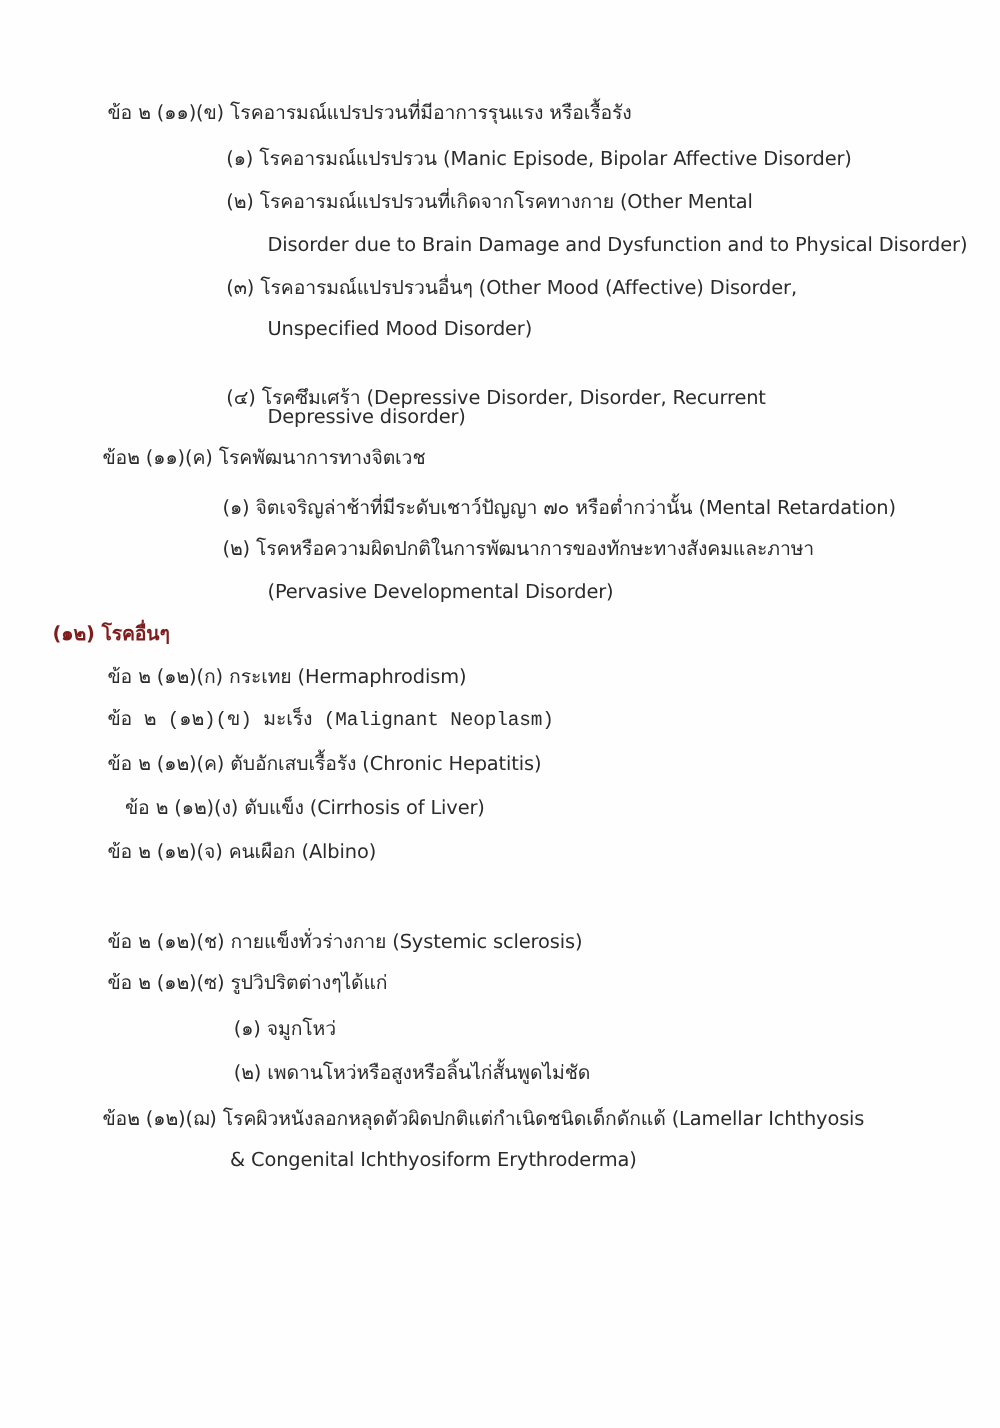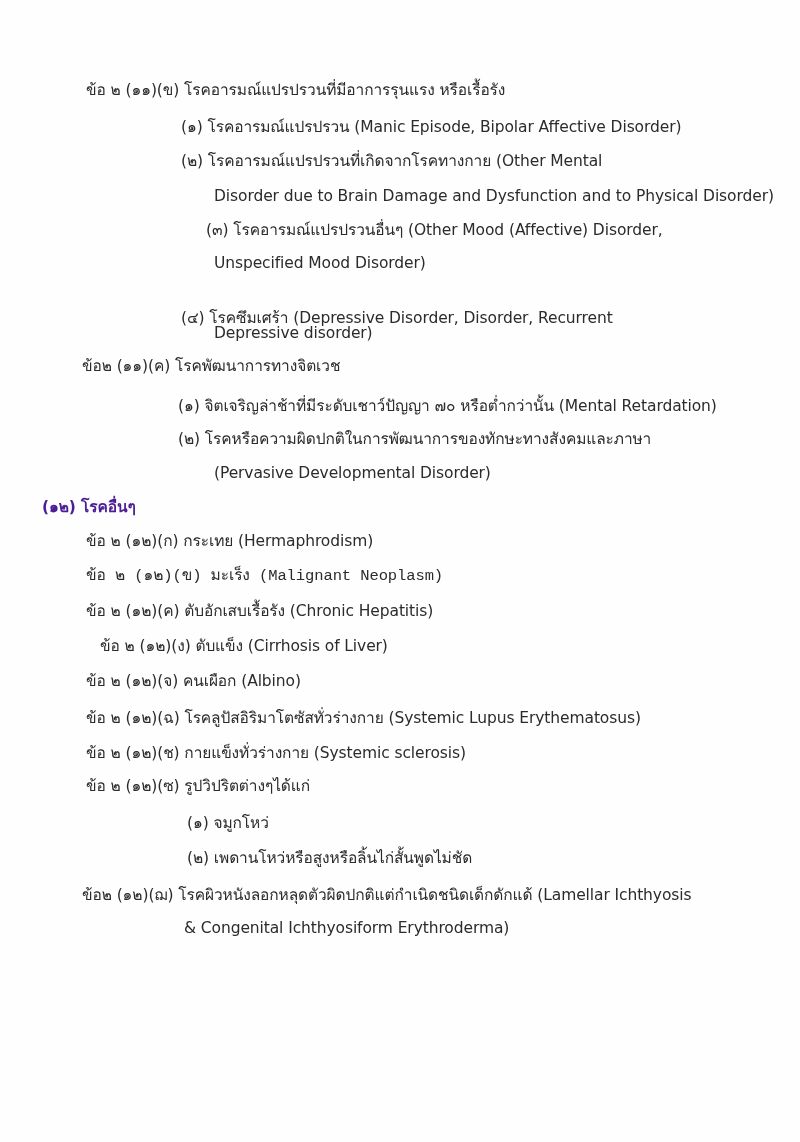--- a/index.html
+++ b/index.html
@@ -25,47 +25,46 @@
     }
     .line {
       position: absolute;
       white-space: nowrap;
       font-size: 15.5px;
       line-height: 22px;
       letter-spacing: -0.1px;
     }
     .bold {
       font-weight: bold;
-      color: #4c1d95;
+      color: #7f1d1d;
     }
   </style>
 </head>
 <body>
 
 <div class="page">
   <div class="line" style="left:86px; top:79px;">ข้อ ๒ (๑๑)(ข) โรคอารมณ์แปรปรวนที่มีอาการรุนแรง หรือเรื้อรัง</div>
   <div class="line" style="left:181px; top:116px;">(๑) โรคอารมณ์แปรปรวน (Manic Episode, Bipolar Affective Disorder)</div>
   <div class="line" style="left:181px; top:150px;">(๒) โรคอารมณ์แปรปรวนที่เกิดจากโรคทางกาย (Other Mental</div>
   <div class="line" style="left:214px; top:185px;">Disorder due to Brain  Damage and Dysfunction and to Physical Disorder)</div>
-  <div class="line" style="left:181px; top:219px;margin-left:25px;">(๓) โรคอารมณ์แปรปรวนอื่นๆ (Other Mood (Affective) Disorder,</div>
+  <div class="line" style="left:181px; top:219px;">(๓) โรคอารมณ์แปรปรวนอื่นๆ (Other Mood (Affective) Disorder,</div>
   <div class="line" style="left:214px; top:252px;">Unspecified Mood Disorder)</div>
   <div class="line" style="left:181px; top:289px;margin-top:18px;">(๔) โรคซึมเศร้า (Depressive Disorder, Disorder, Recurrent</div>
   <div class="line" style="left:214px; top:322px;">Depressive disorder)</div>
 
   <div class="line" style="left:82px; top:355px;">ข้อ๒ (๑๑)(ค) โรคพัฒนาการทางจิตเวช</div>
   <div class="line" style="left:178px; top:395px;">(๑)  จิตเจริญล่าช้าที่มีระดับเชาว์ปัญญา ๗๐ หรือต่ำกว่านั้น (Mental Retardation)</div>
   <div class="line" style="left:178px; top:428px;">(๒)  โรคหรือความผิดปกติในการพัฒนาการของทักษะทางสังคมและภาษา</div>
   <div class="line" style="left:214px; top:462px;">(Pervasive Developmental Disorder)</div>
 
   <div class="line bold" style="left:42px; top:496px;">(๑๒) โรคอื่นๆ</div>
   <div class="line" style="left:86px; top:530px;">ข้อ ๒ (๑๒)(ก) กระเทย (Hermaphrodism)</div>
   <div class="line" style="left:86px; top:565px;font-family:Liberation Mono, monospace;">ข้อ ๒ (๑๒)(ข) มะเร็ง (Malignant Neoplasm)</div>
   <div class="line" style="left:86px; top:600px;">ข้อ ๒ (๑๒)(ค) ตับอักเสบเรื้อรัง (Chronic Hepatitis)</div>
   <div class="line" style="left:100px; top:635px;">ข้อ ๒ (๑๒)(ง) ตับแข็ง (Cirrhosis of Liver)</div>
   <div class="line" style="left:86px; top:670px;">ข้อ ๒ (๑๒)(จ) คนเผือก (Albino)</div>
-  <div class="line" style="left:86px; top:707px;">ข้อ ๒ (๑๒)(ฉ) โรคลูปัสอิริมาโตซัสทั่วร่างกาย (Systemic Lupus Erythematosus)</div>
   <div class="line" style="left:86px; top:742px;">ข้อ ๒ (๑๒)(ช) กายแข็งทั่วร่างกาย (Systemic sclerosis)</div>
   <div class="line" style="left:86px; top:775px;">ข้อ ๒ (๑๒)(ซ) รูปวิปริตต่างๆได้แก่</div>
   <div class="line" style="left:187px; top:812px;">(๑) จมูกโหว่</div>
   <div class="line" style="left:187px; top:847px;">(๒) เพดานโหว่หรือสูงหรือลิ้นไก่สั้นพูดไม่ชัด</div>
   <div class="line" style="left:82px; top:884px;">ข้อ๒ (๑๒)(ฌ) โรคผิวหนังลอกหลุดตัวผิดปกติแต่กำเนิดชนิดเด็กดักแด้ (Lamellar Ichthyosis</div>
   <div class="line" style="left:184px; top:917px;">&amp; Congenital Ichthyosiform Erythroderma)</div>
 </div>
 
 </body></html>

